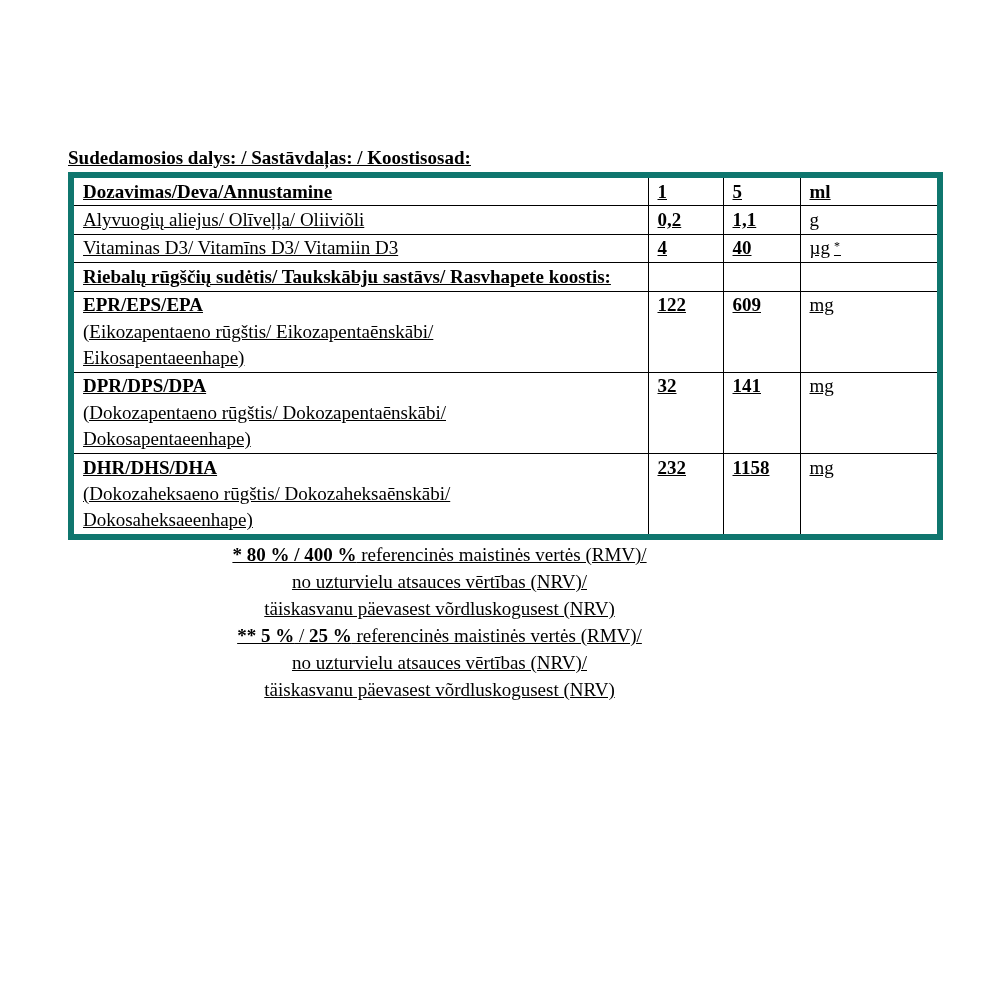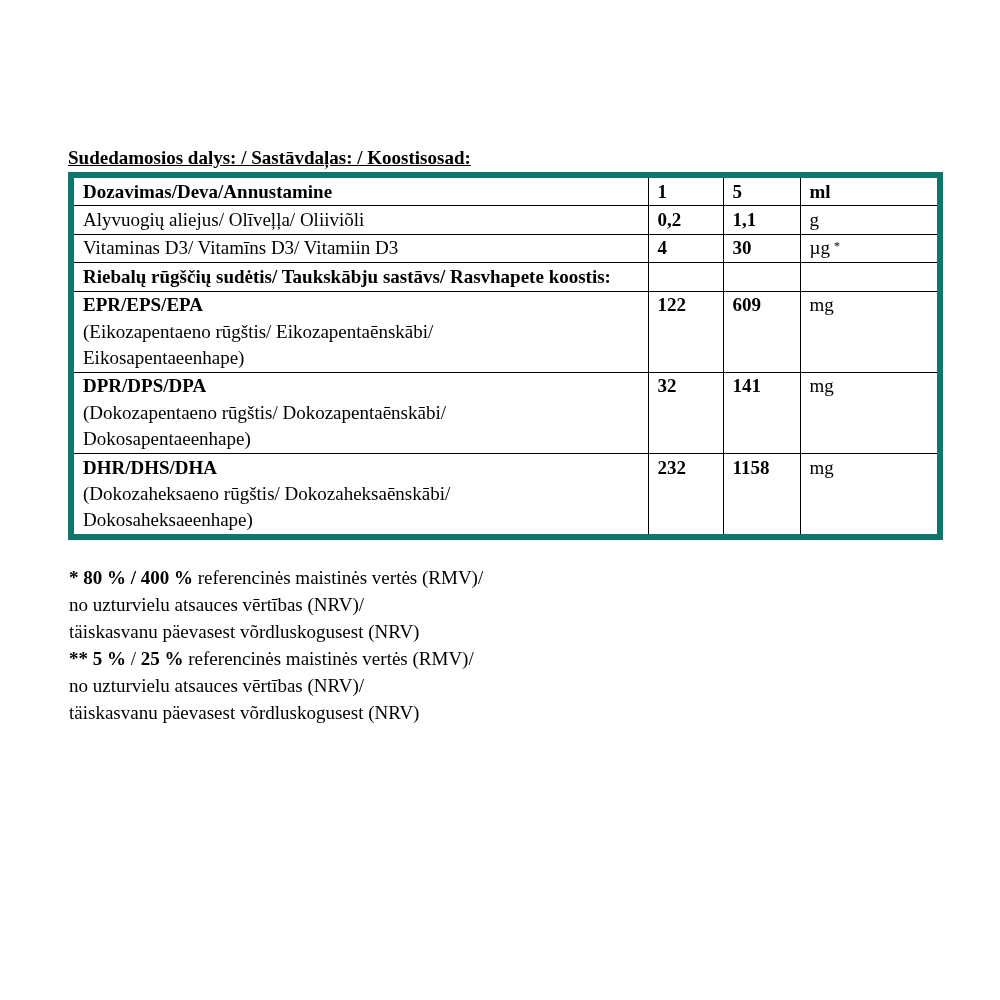--- a/index.html
+++ b/index.html
@@ -9,20 +9,21 @@
     width: 1000px;
     height: 1000px;
     font-family: "Liberation Serif", serif;
     color: #000000;
   }
   .sheet {
     position: absolute;
     left: 68px;
     top: 146px;
     width: 742px;
+    text-decoration: underline;
   }
   .doc-title {
     font-size: 19px;
     font-weight: bold;
     text-decoration: underline;
     line-height: 24px;
     margin-bottom: 2px;
     white-space: nowrap;
   }
   table.ingredients-table {
@@ -47,24 +48,25 @@
   sup.fn-mark {
     font-size: 12px;
     vertical-align: top;
     position: relative;
     top: -2px;
     margin-left: 4px;
     letter-spacing: 1px;
   }
   .alpha { font-family: "DejaVu Sans", sans-serif; font-size: 18px; }
   .footnotes {
-    margin-top: 24px;
+    margin-top: 1px;
     font-size: 19px;
     line-height: 27px;
     padding-left: 1px;
+    text-align: center;
   }
 </style>
 </head>
 <body>
 
 <div class="sheet">
 
   <div class="doc-title">Sudedamosios dalys: / Sastāvdaļas: / Koostisosad:</div>
 
   <table class="ingredients-table">
@@ -87,21 +89,21 @@
     <tr>
       <td>Alyvuogių aliejus/ Olīveļļa/ Oliiviõli</td>
       <td class="b">0,2</td>
       <td class="b">1,1</td>
       <td><span>g</span></td>
     </tr>
 
     <tr>
       <td>Vitaminas D3/ Vitamīns D3/ Vitamiin D3</td>
       <td class="b">4</td>
-      <td class="b">30</td>
+      <td class="b">40</td>
       <td><span>µg</span><sup class="fn-mark">*</sup></td>
     </tr>
 
 
     <tr>
       <td class="b">Riebalų rūgščių sudėtis/ Taukskābju sastāvs/ Rasvhapete koostis:</td>
       <td></td>
       <td></td>
       <td></td>
     </tr>

